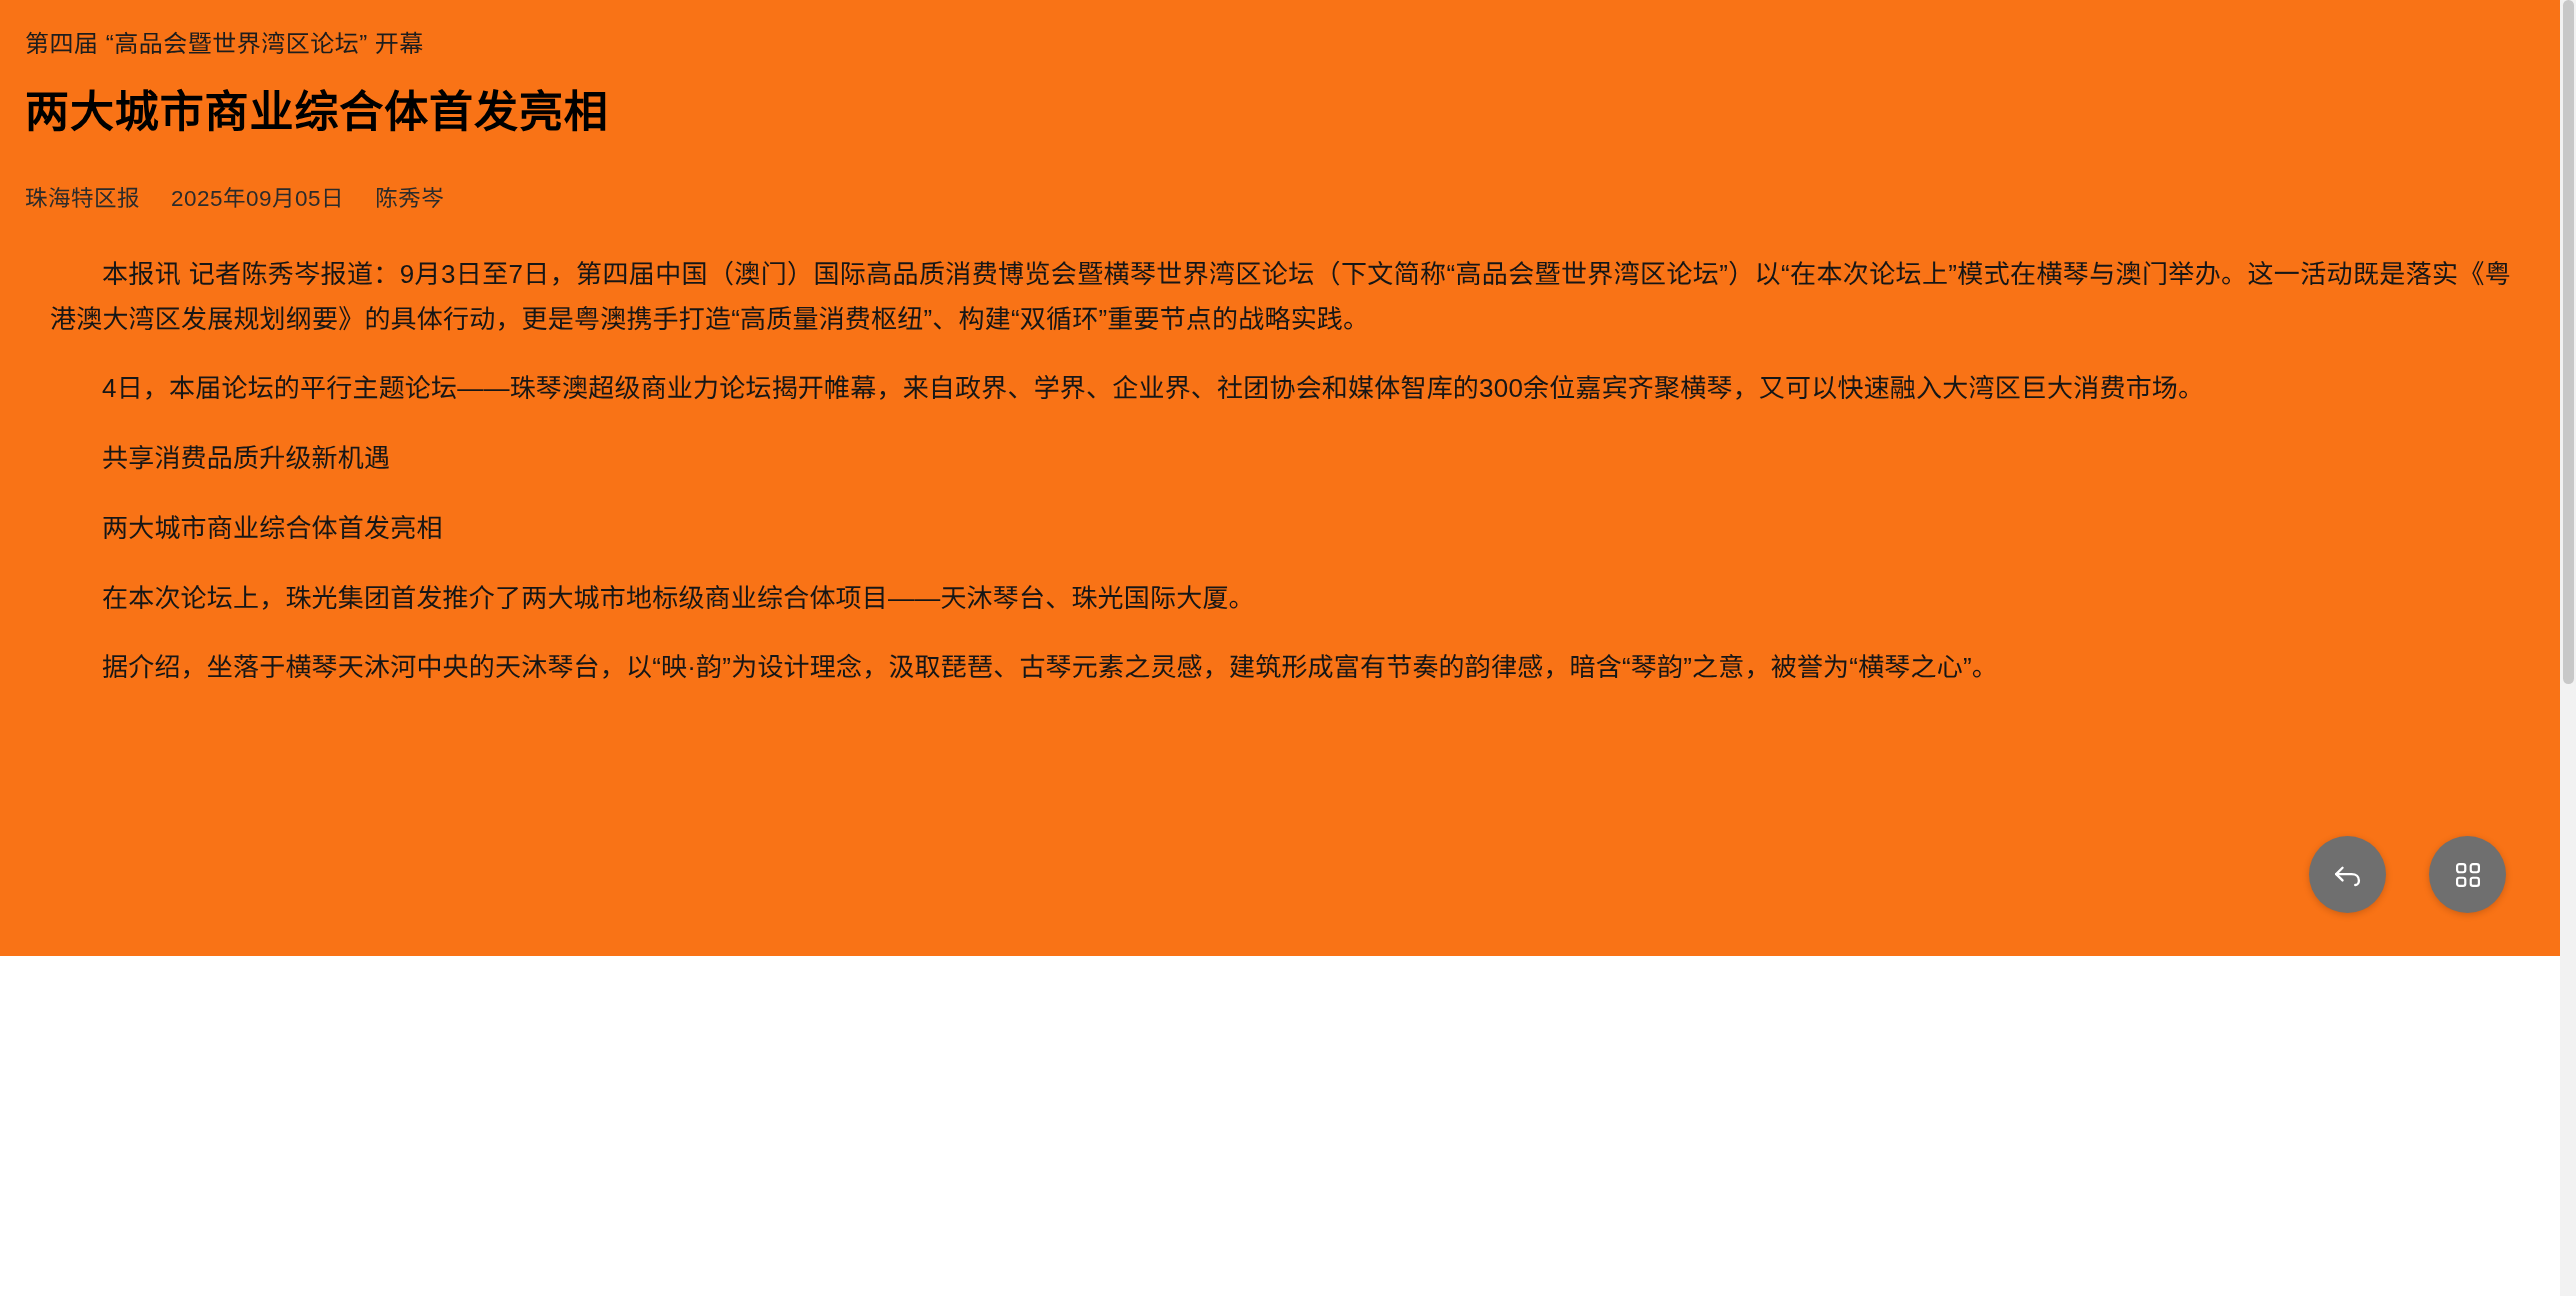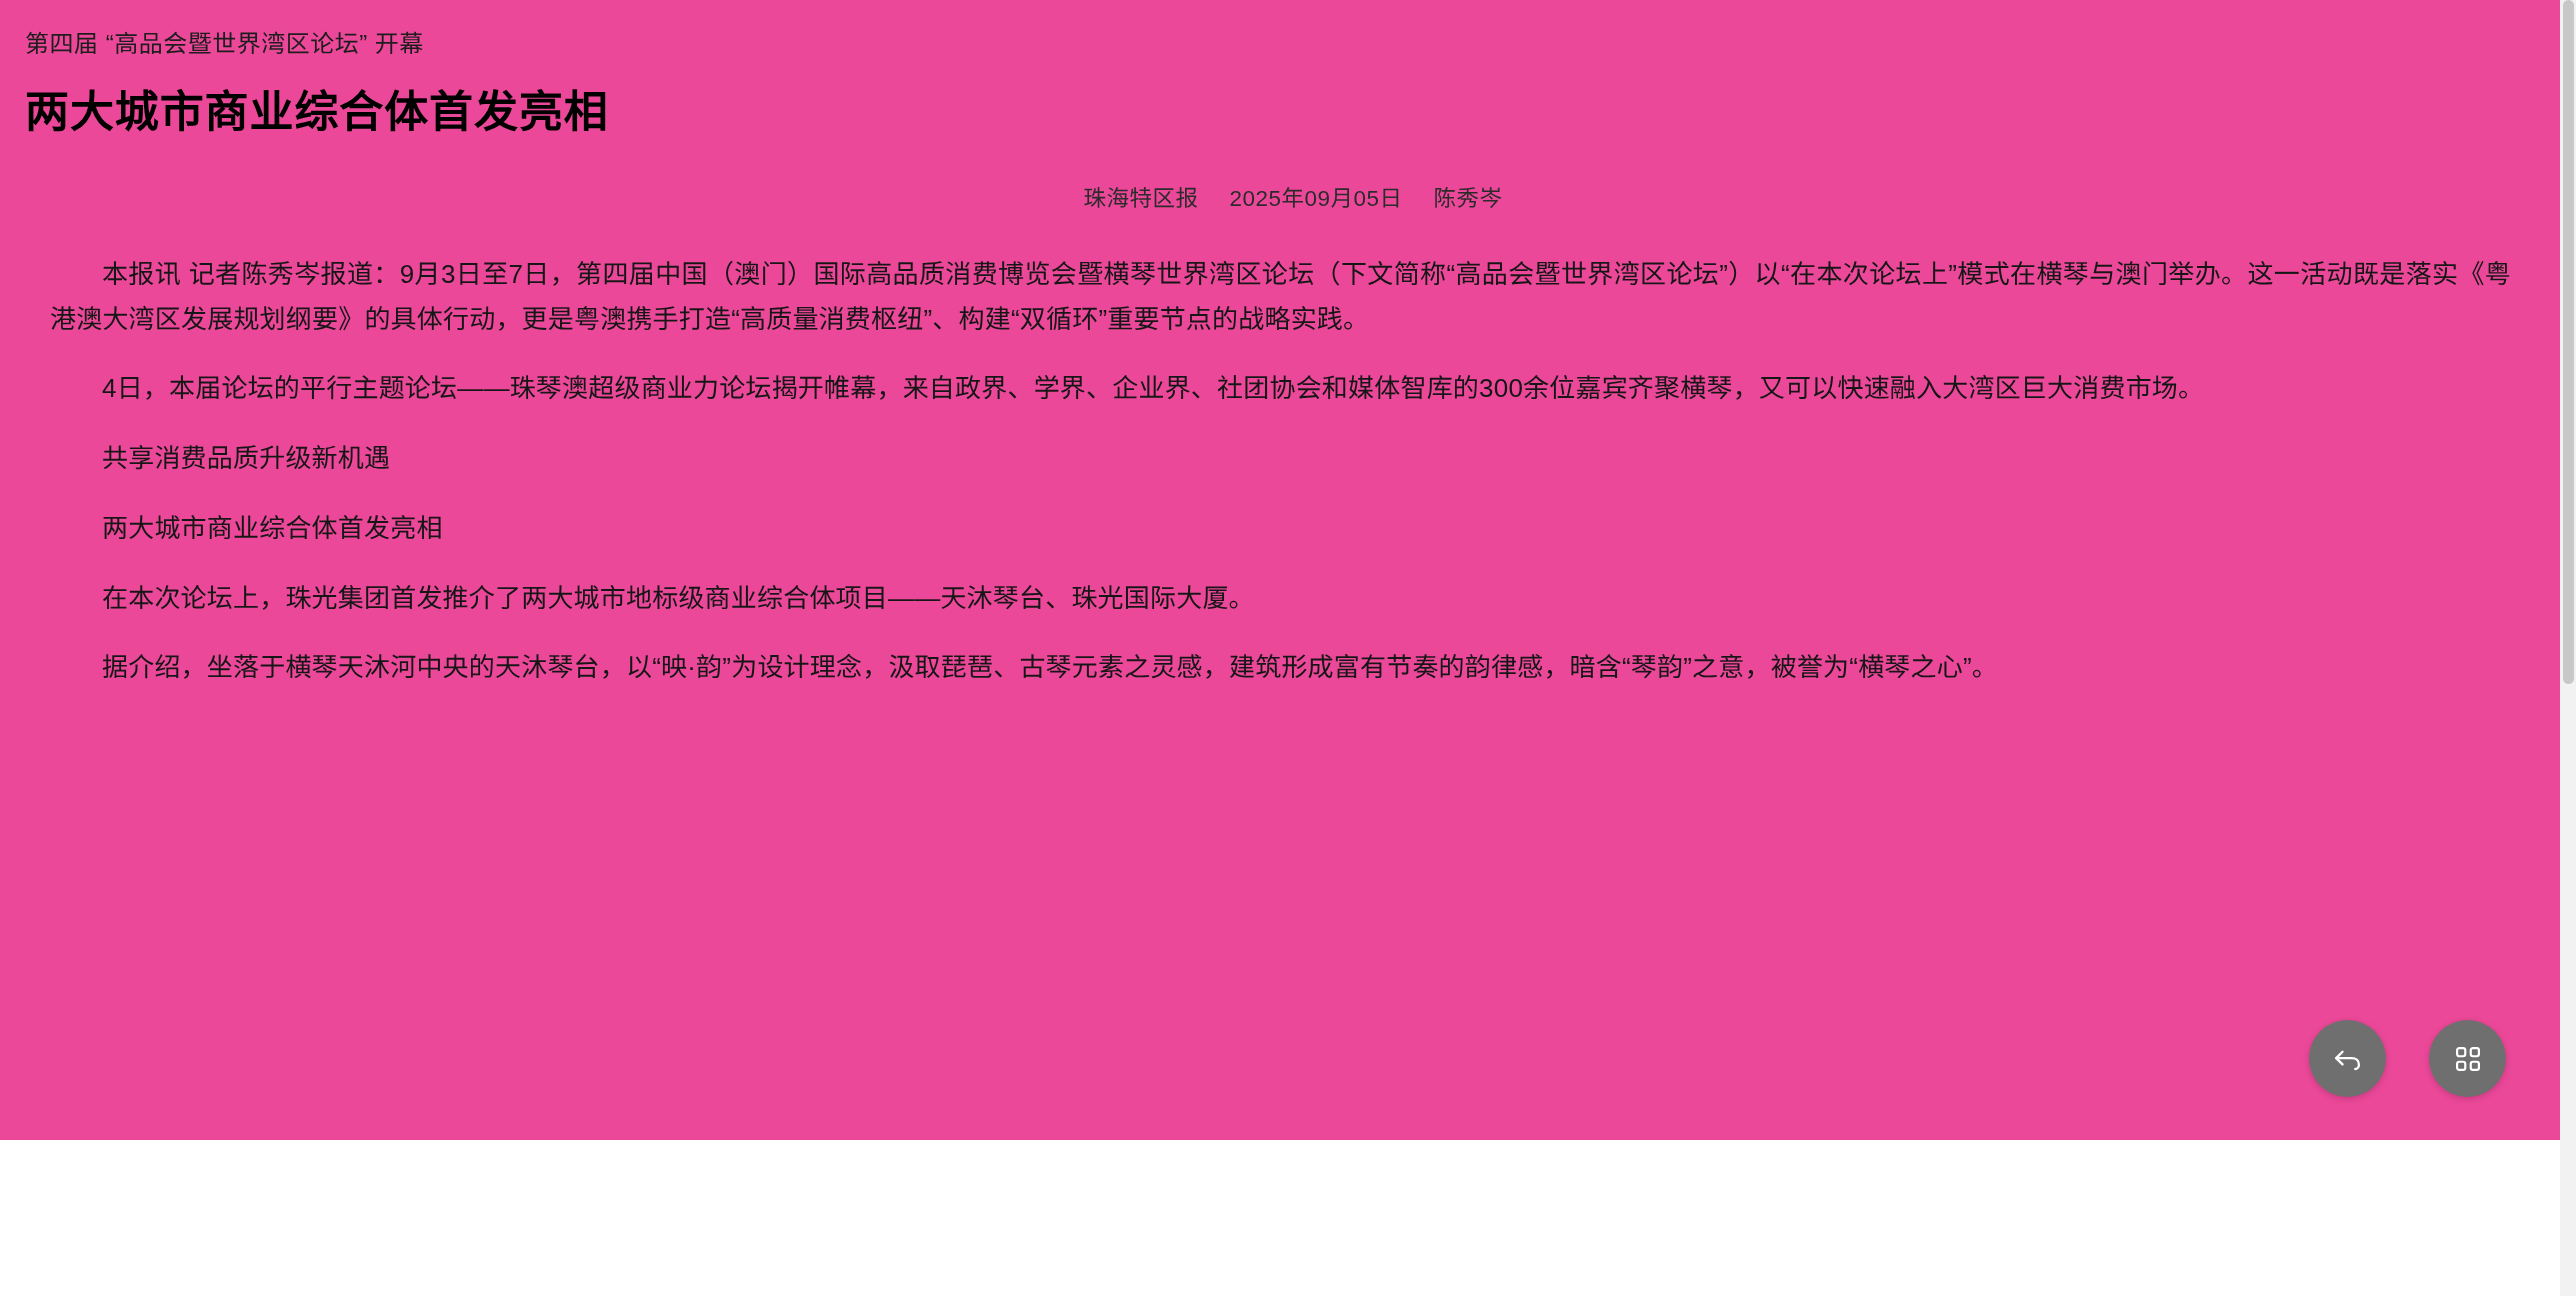--- a/index.html
+++ b/index.html
@@ -11,22 +11,22 @@
     width: 2576px;
     height: 1296px;
     overflow: hidden;
     font-family: "Liberation Sans", "DejaVu Sans", sans-serif;
     color: #1a1a1a;
     position: relative;
   }
   .page {
     position: relative;
     width: 2576px;
-    height: 1140px;
-    background: #ec4899;
+    height: 956px;
+    background: #f97316;
     box-sizing: border-box;
   }
   
   .right-gutter {
     position: absolute;
     top: 0;
     right: 0;
     width: 16px;
     height: 1296px;
     background: #f2f2f2;
@@ -69,21 +69,20 @@
   }
 
   .byline {
     margin: 41px 0 0 25px;
     font-size: 22.5px;
     color: #2b2b2b;
     display: flex;
     align-items: center;
     gap: 31px;
     letter-spacing: 0.5px;
-    justify-content: center;
   }
 
   .article {
     margin: 40px 50px 0 50px;
   }
 
   .article p {
     margin: 0 0 25px 0;
     font-size: 26px;
     line-height: 1.72;

